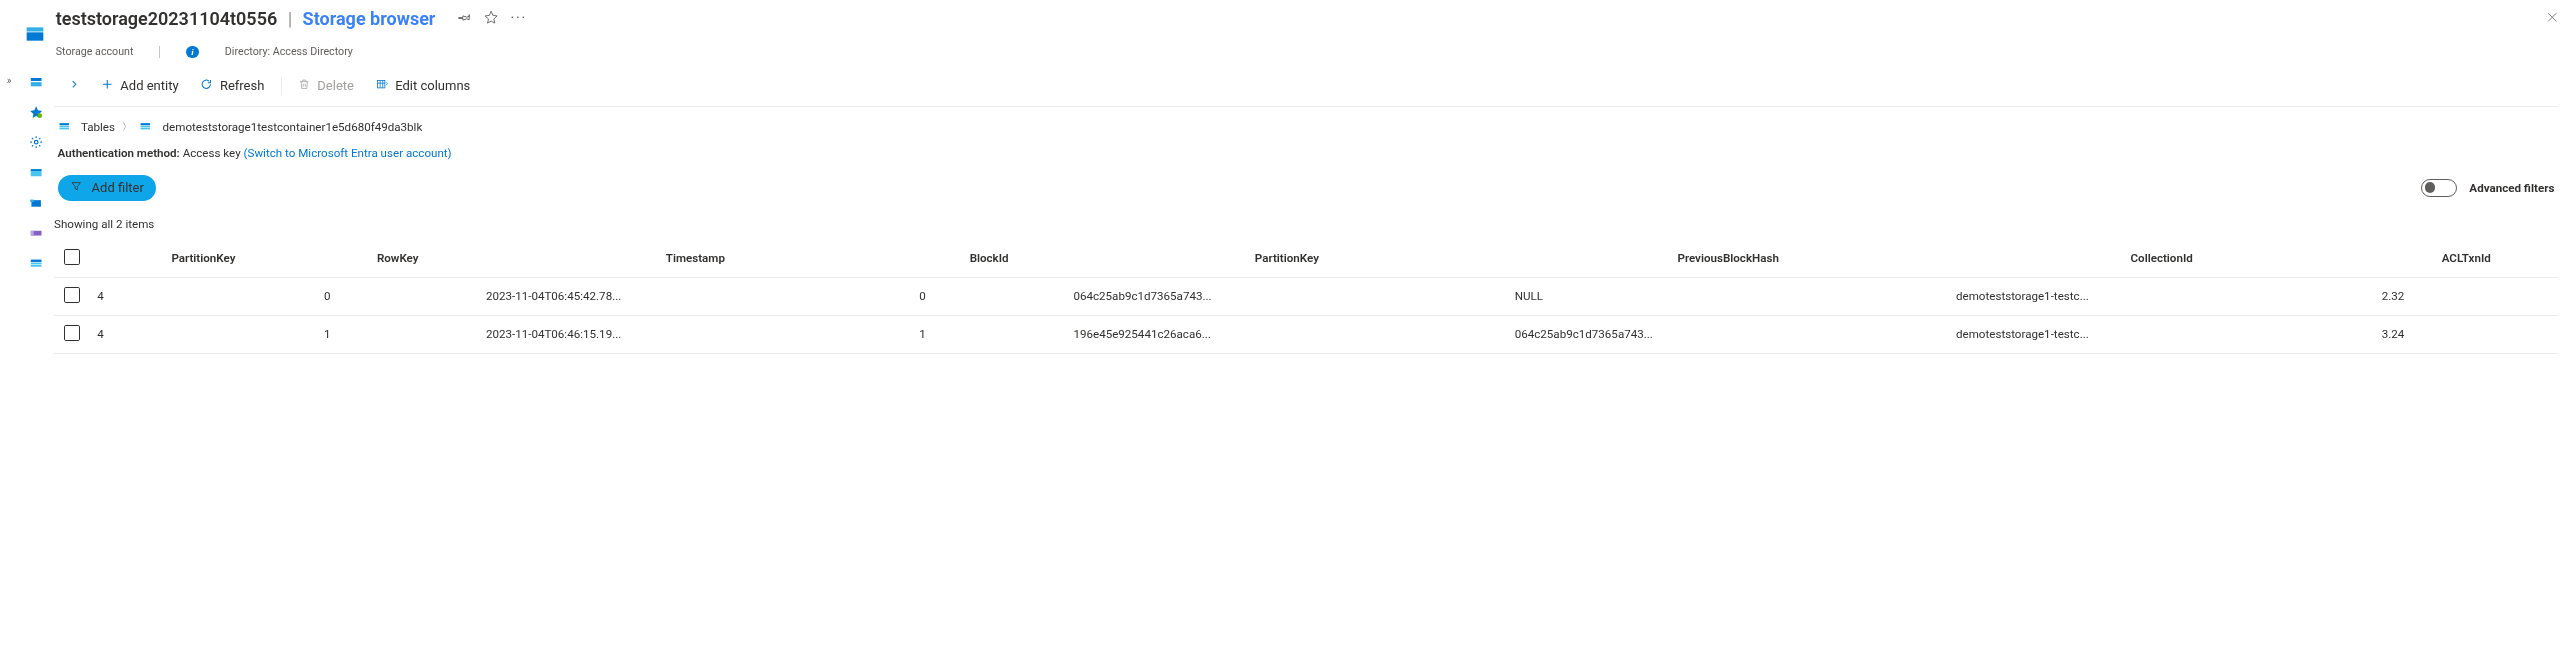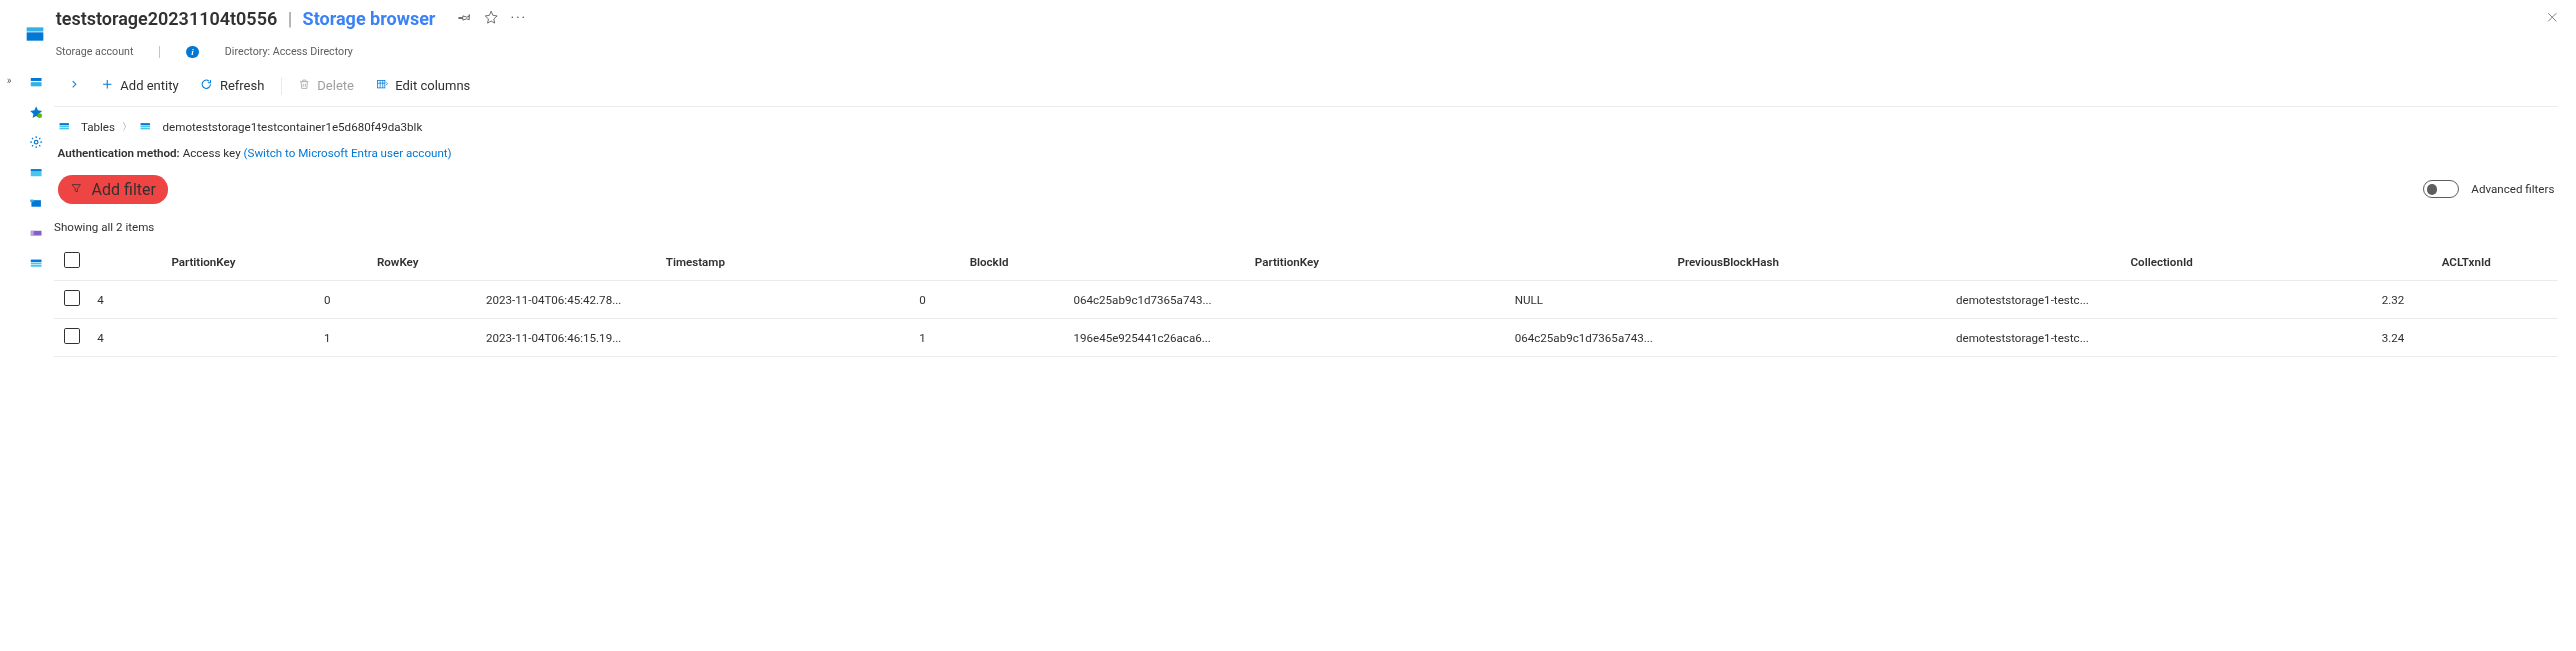--- a/index.html
+++ b/index.html
@@ -167,32 +167,33 @@
   .auth-row a { color: #0078d4; text-decoration: none; cursor: pointer; margin-top: 16px; }
   .filter-row {
     display: flex;
     align-items: center;
     padding: 3.6px 3.6px 12.5px 3.6px;
   }
   .add-filter-pill {
     display: flex;
     align-items: center;
     gap: 9px;
-    background: #ef4444;
+    background: #0ea5e9;
     border-radius: 14.3px;
     padding: 5.4px 12.5px;
     cursor: pointer;
     color: #323130;
-    font-size: 16px;
+    font-size: 13px;
   }
   .adv-toggle-wrap {
     margin-left: auto;
     display: flex;
     align-items: center;
     gap: 12.5px;
+    font-weight: bold;
   }
   .toggle {
     width: 36px;
     height: 18px;
     border: 0.9px solid #605e5c;
     border-radius: 9px;
     position: relative;
     cursor: pointer;
   }
   .toggle-knob {

